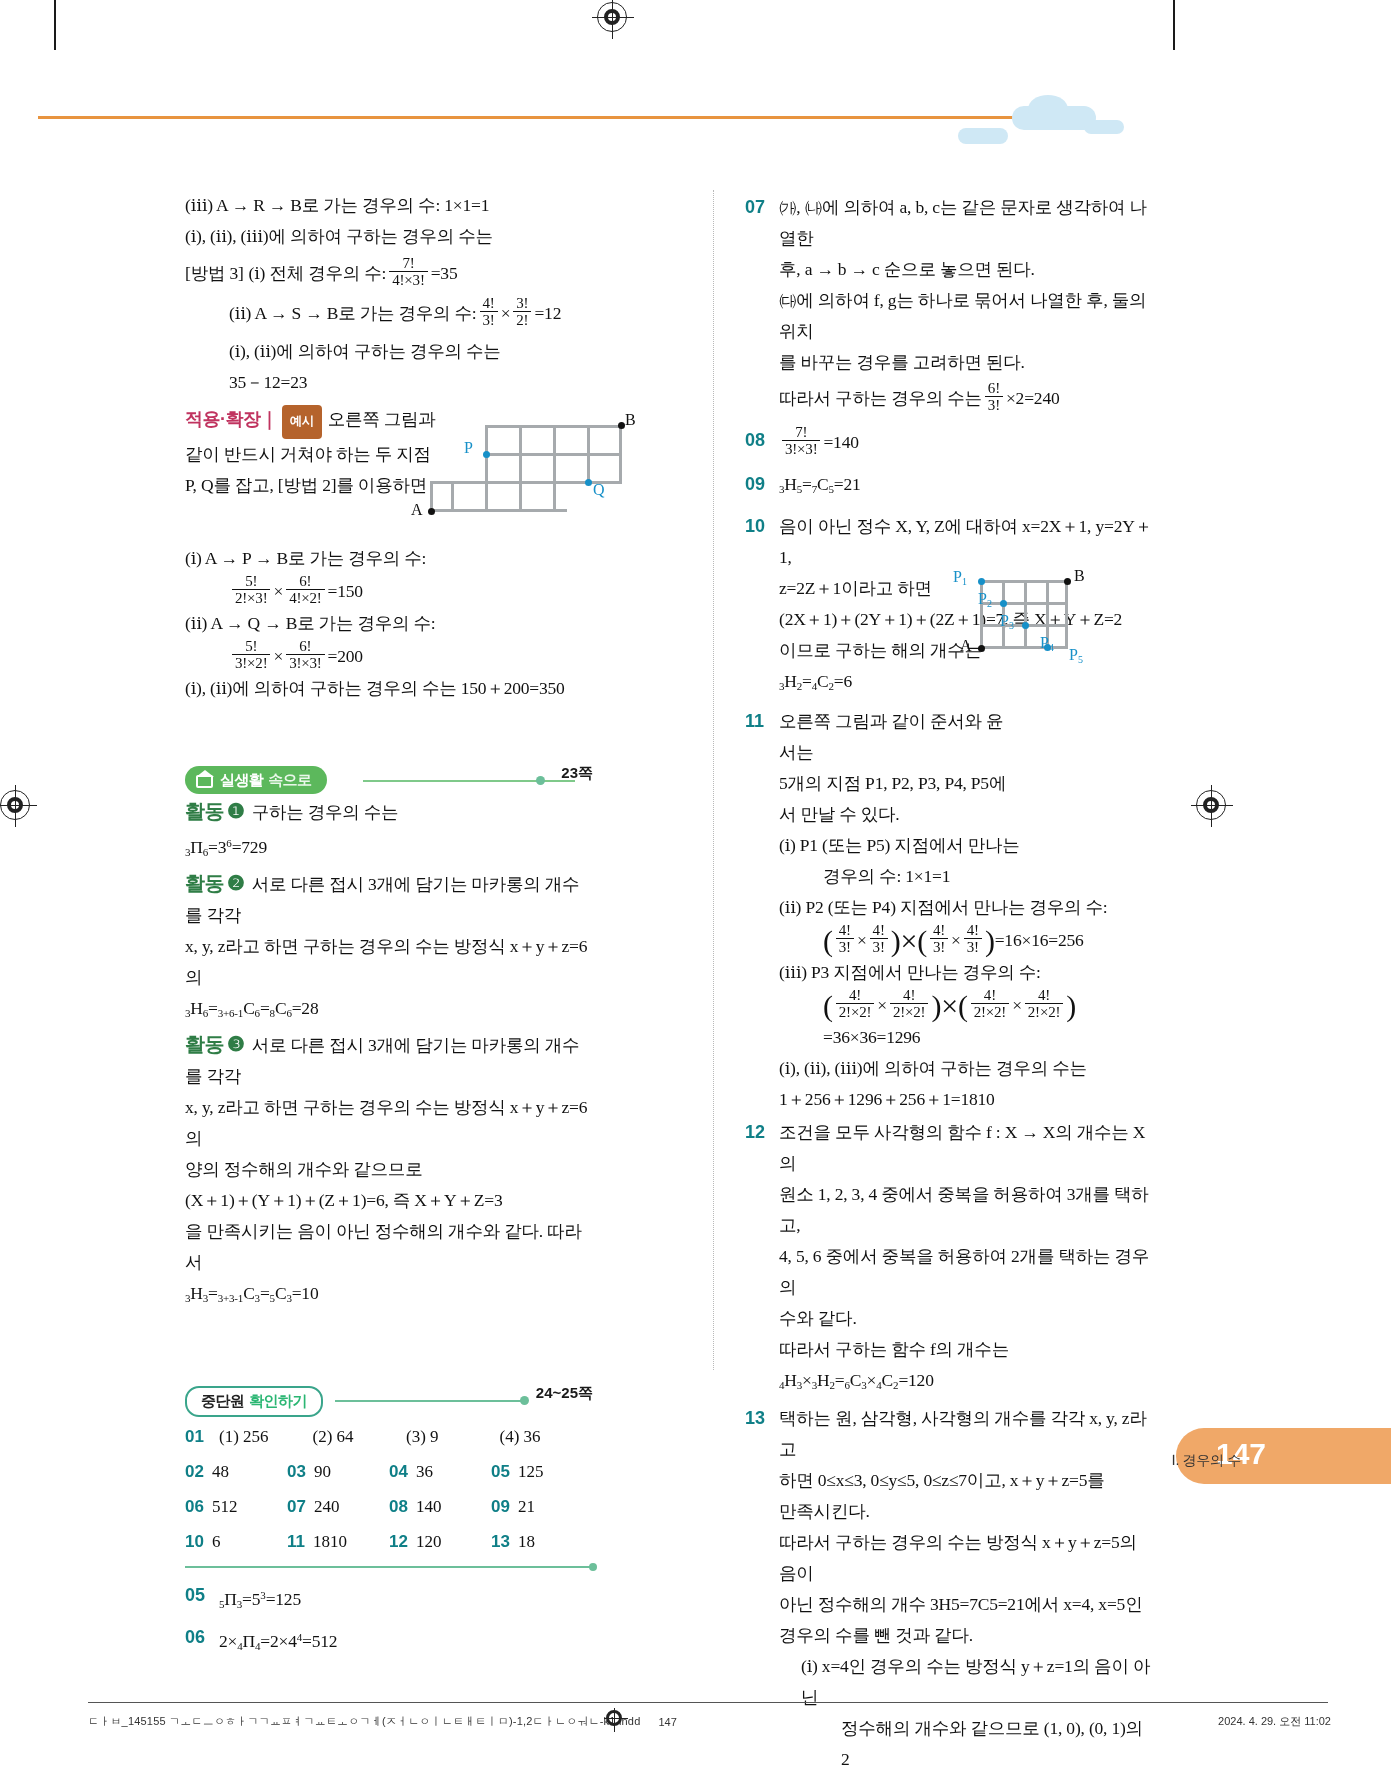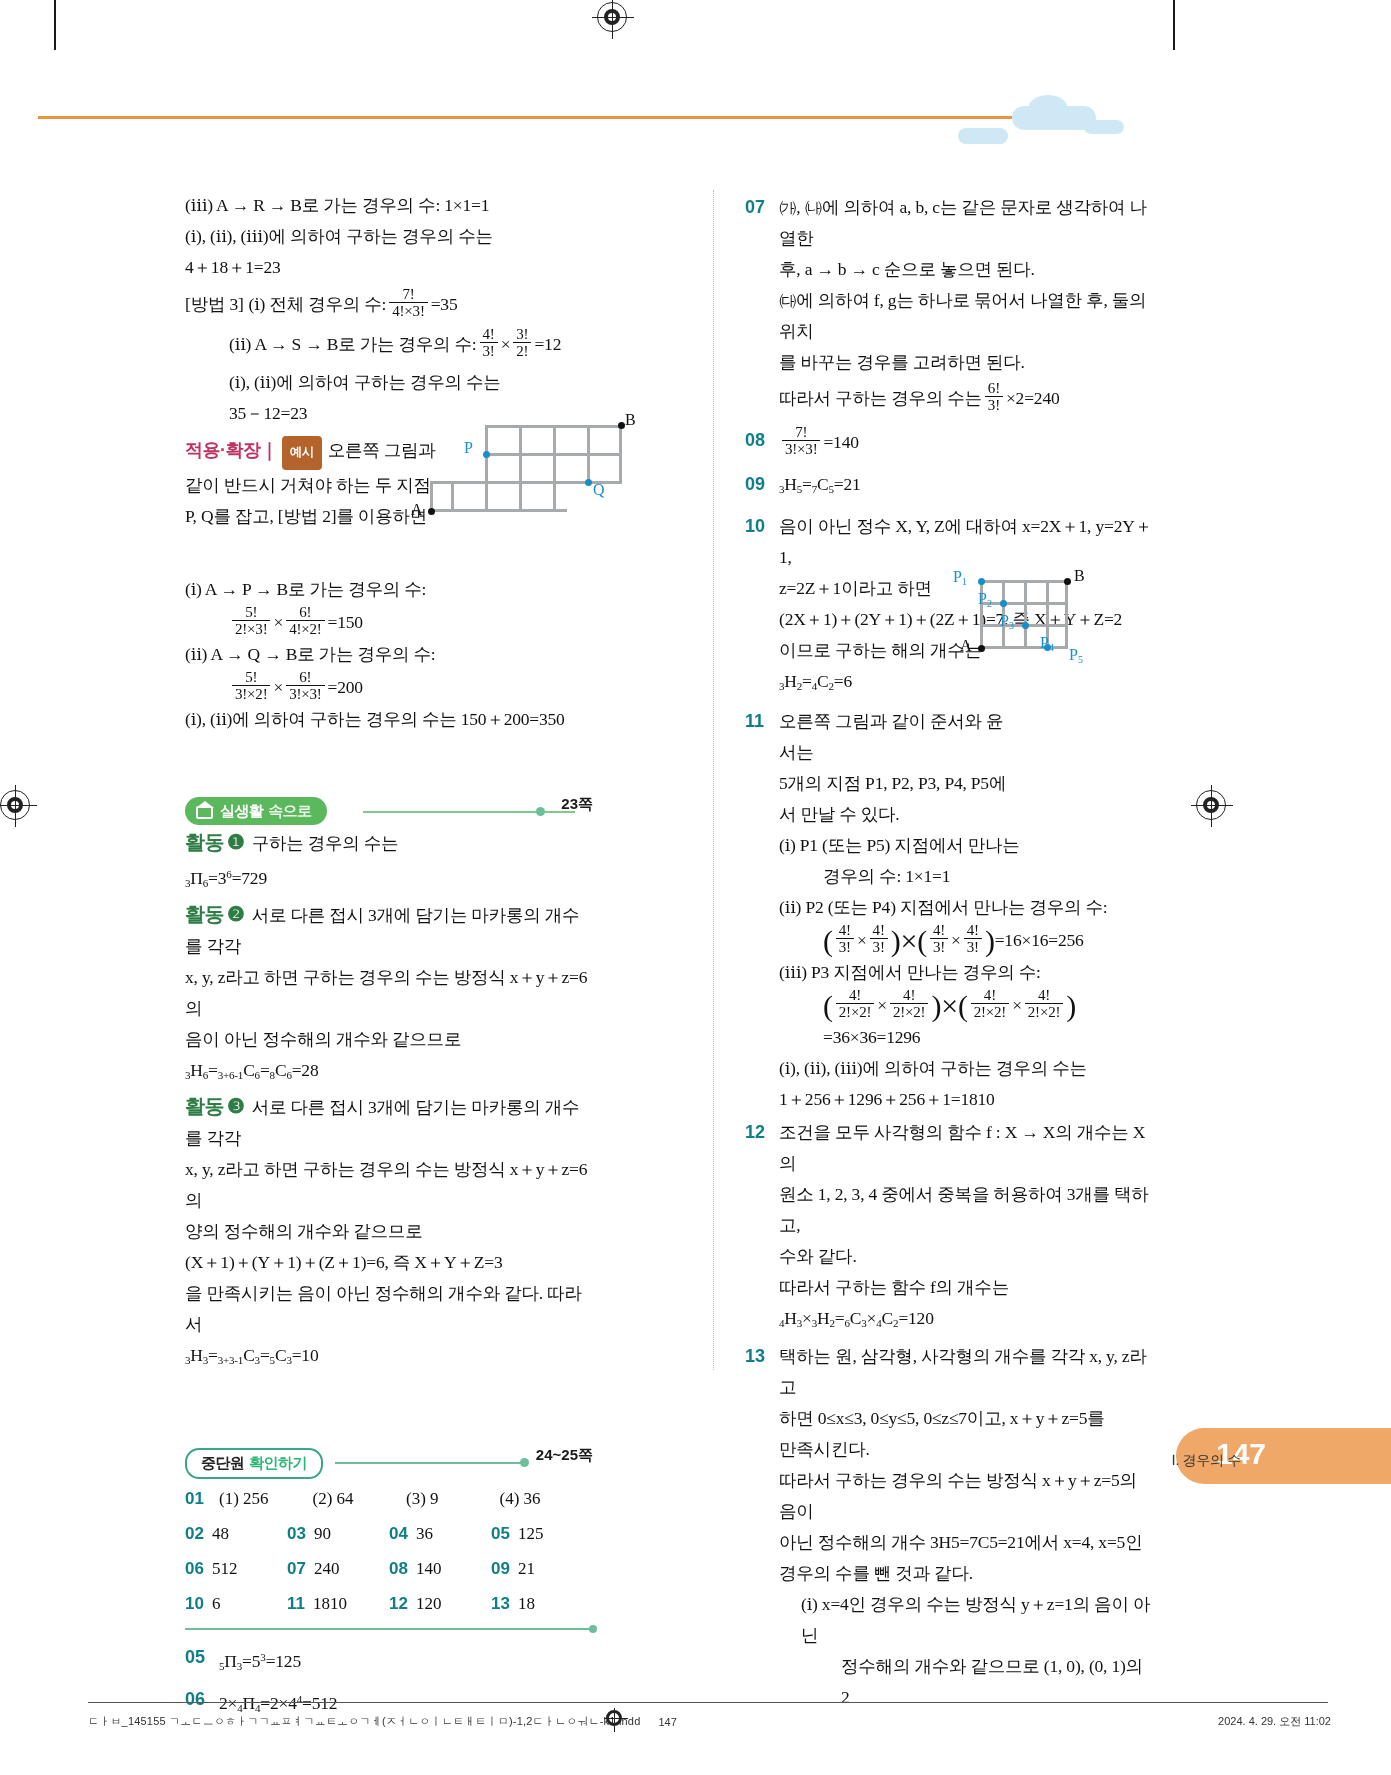--- a/index.html
+++ b/index.html
@@ -146,21 +146,20 @@
   <div class="cloud c2"></div>
   <div class="cloud c1"></div>
   <div class="cloud c3"></div>
 
   <div class="col-divider"></div>
 
   <div class="col col-left">
 
     <div class="line">(ⅲ) A → R → B로 가는 경우의 수: 1×1=1</div>
     <div class="line">(ⅰ), (ⅱ), (ⅲ)에 의하여 구하는 경우의 수는</div>
-    <div class="line">4＋18＋1=23</div>
 
     <div class="line" style="margin-top:4px;display:flex;align-items:center;">
       <span>[방법 3]</span>
       <span style="margin-left:5px;">(ⅰ) 전체 경우의 수:</span>
       <span class="frac">
         <span class="num">7!</span>
         <span class="den">4!×3!</span>
       </span>
       <span>=35</span>
     </div>
@@ -238,21 +237,20 @@
     </div>
     <div class="line">
       <span class="sub">3</span>Π<span class="sub">6</span>=3<span class="sup">6</span>=729
     </div>
 
     <div class="line">
       <span class="act-label">활동</span><span class="act-label">❷</span>
       <span>서로 다른 접시 3개에 담기는 마카롱의 개수를 각각</span>
     </div>
     <div class="line">x, y, z라고 하면 구하는 경우의 수는 방정식 x＋y＋z=6의</div>
-    <div class="line">음이 아닌 정수해의 개수와 같으므로</div>
     <div class="line">
       <span class="sub">3</span>H<span class="sub">6</span>=<span class="sub">3+6-1</span>C<span class="sub">6</span>=<span class="sub">8</span>C<span class="sub">6</span>=28
     </div>
 
     <div class="line">
       <span class="act-label">활동</span><span class="act-label">❸</span>
       <span>서로 다른 접시 3개에 담기는 마카롱의 개수를 각각</span>
     </div>
     <div class="line">x, y, z라고 하면 구하는 경우의 수는 방정식 x＋y＋z=6의</div>
     <div class="line">양의 정수해의 개수와 같으므로</div>
@@ -468,20 +466,21 @@
         <div class="line">(ⅰ), (ⅱ), (ⅲ)에 의하여 구하는 경우의 수는</div>
         <div class="line">1＋256＋1296＋256＋1=1810</div>
       </div>
     </div>
 
     <div class="prob" style="margin-top:2px;">
       <div class="num-b">12</div>
       <div class="body">
         <div class="line">조건을 모두 사각형의 함수 f : X → X의 개수는 X의</div>
         <div class="line">원소 1, 2, 3, 4 중에서 중복을 허용하여 3개를 택하고,</div>
+        <div class="line">4, 5, 6 중에서 중복을 허용하여 2개를 택하는 경우의</div>
         <div class="line">수와 같다.</div>
         <div class="line">따라서 구하는 함수 f의 개수는</div>
         <div class="line">
           <span class="sub">4</span>H<span class="sub">3</span>×<span class="sub">3</span>H<span class="sub">2</span>=<span class="sub">6</span>C<span class="sub">3</span>×<span class="sub">4</span>C<span class="sub">2</span>=120
         </div>
       </div>
     </div>
 
     <div class="prob" style="margin-top:2px;">
       <div class="num-b">13</div>

